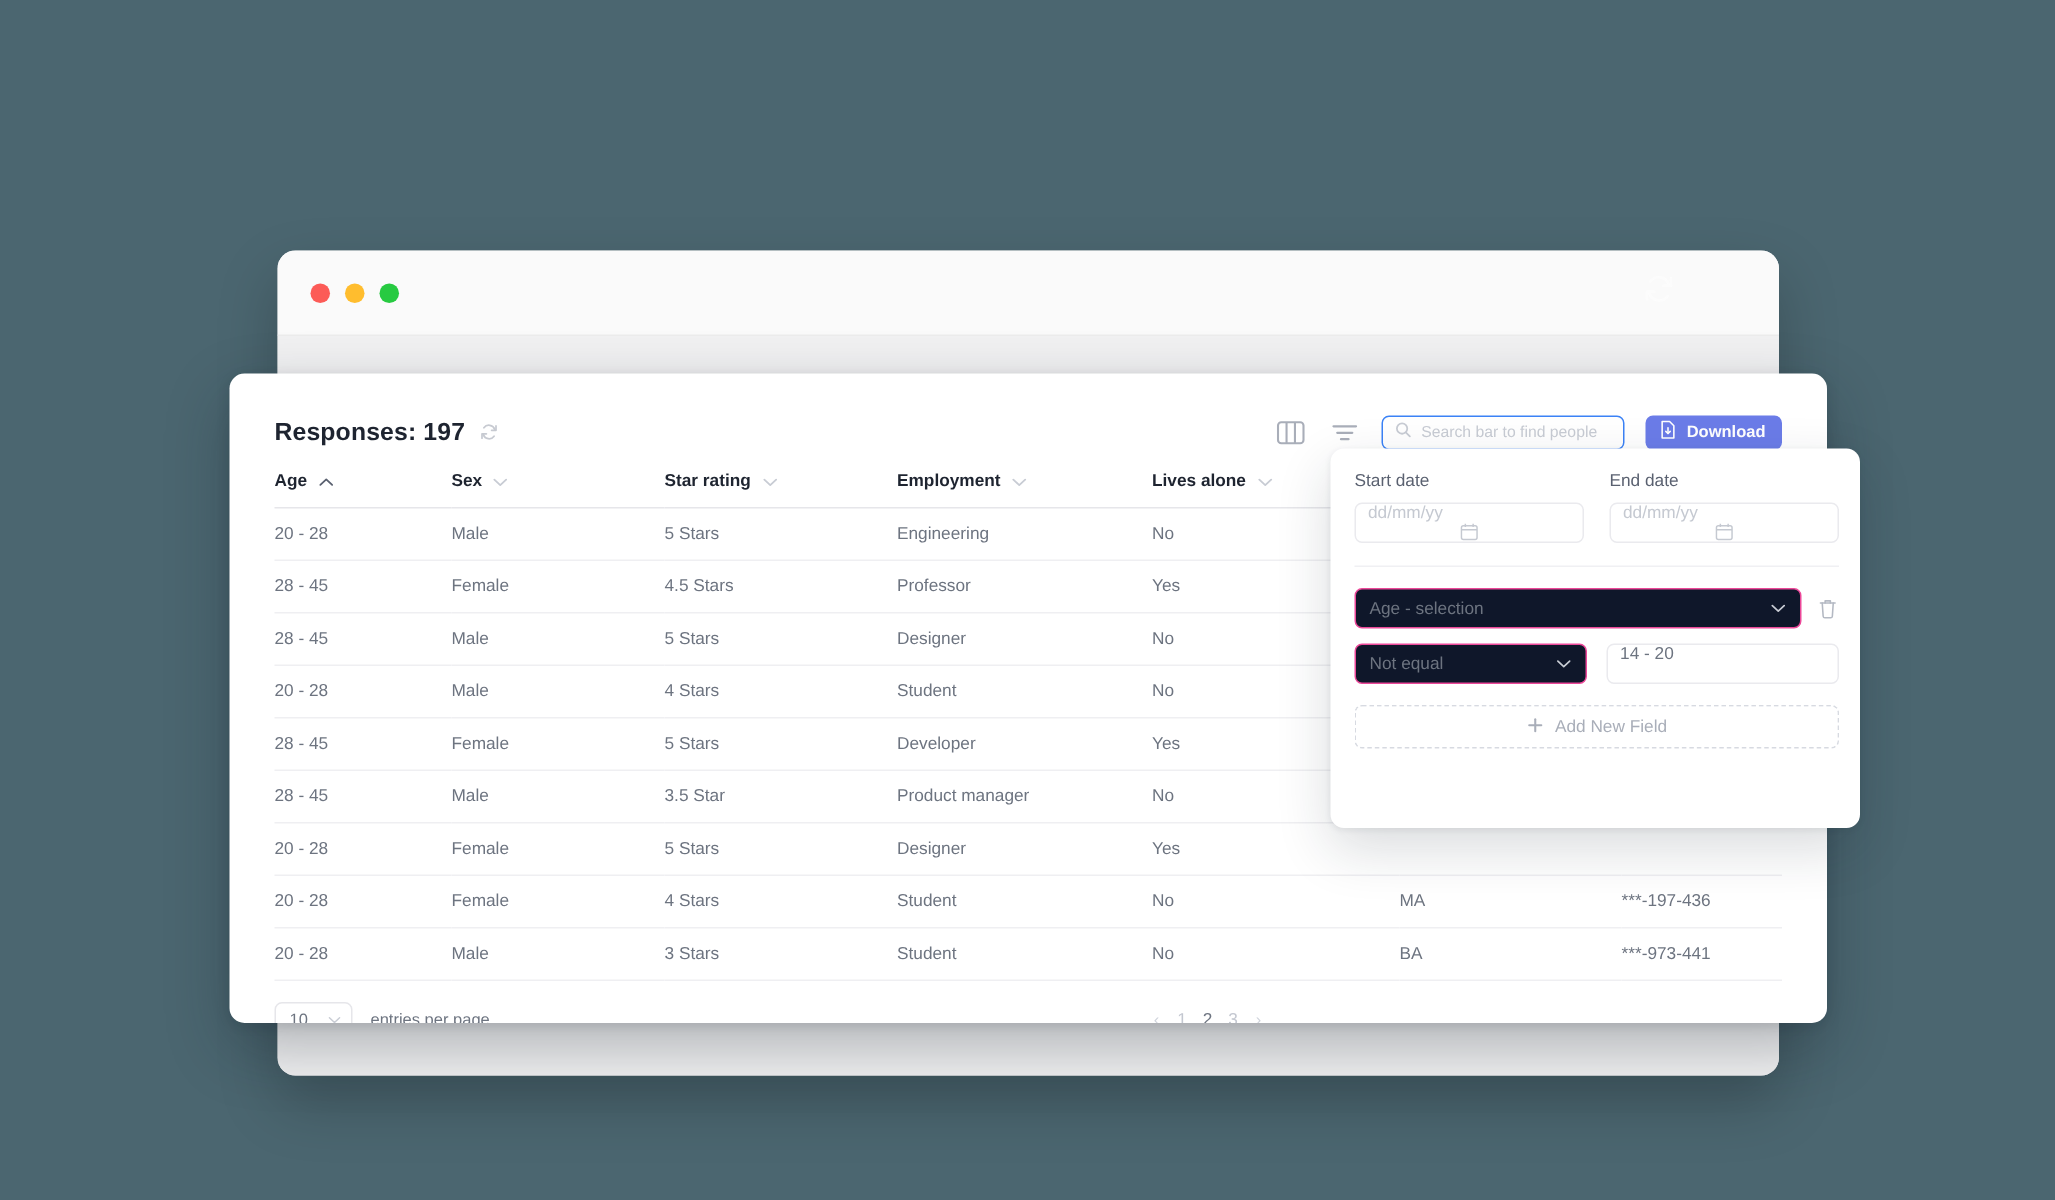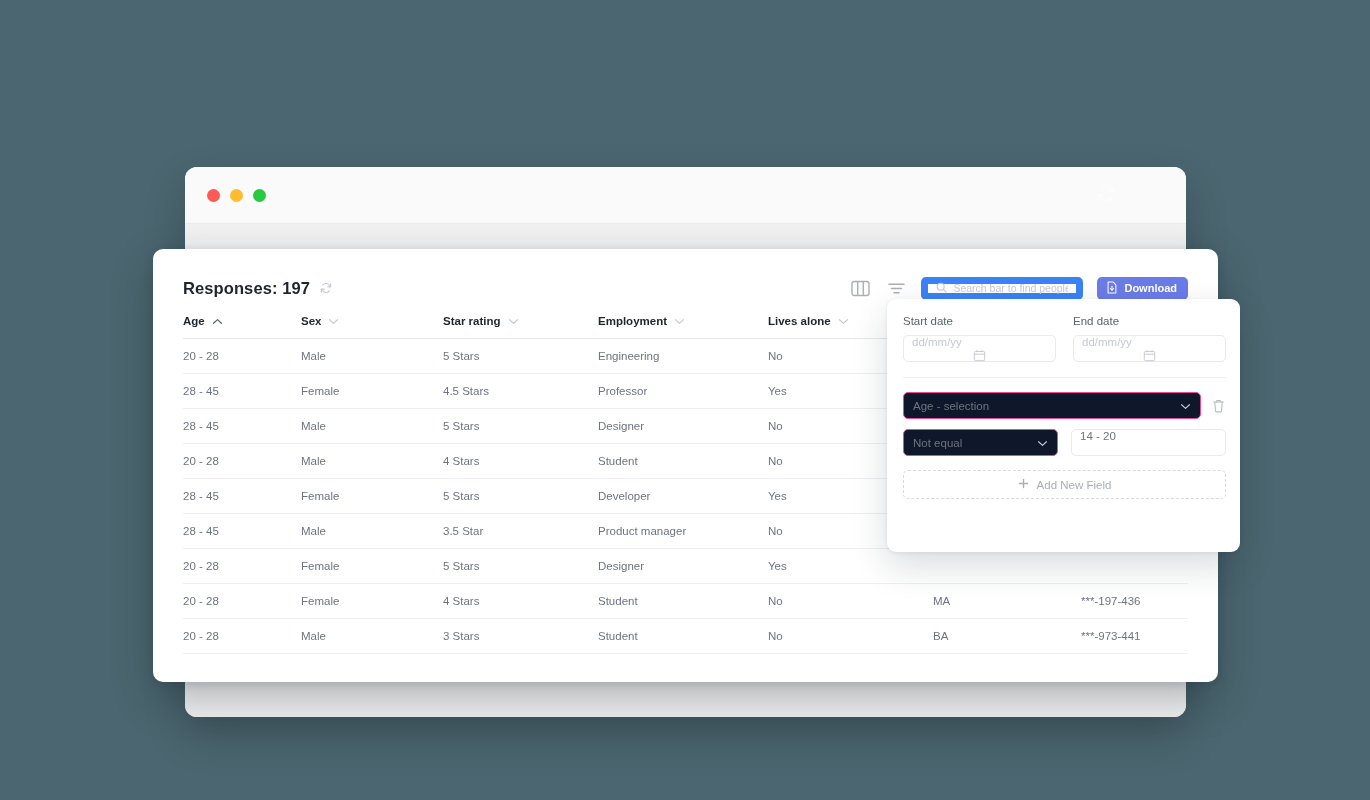--- a/index.html
+++ b/index.html
@@ -62,21 +62,21 @@
   .title-refresh { margin-left: 9px; display: flex; align-items: center; opacity: .55; }
   .header-tools {
     margin-left: auto; display: flex; align-items: center; gap: 14px;
   }
   .icon-btn {
     display: flex; align-items: center; justify-content: center;
     width: 22px; height: 22px; cursor: pointer;
   }
   .search-box {
     width: 162px; height: 23px;
-    border: 7px solid #3b82f6; border-radius: 5px;
+    border: 1px solid #3b82f6; border-radius: 5px;
     display: flex; align-items: center; gap: 6px;
     padding: 0 8px;
     background: #fff;
   }
   .search-box input {
     border: none; outline: none; background: transparent;
     font-family: "Liberation Sans", sans-serif;
     font-size: 10.5px; color: #9aa0ad; width: 100%;
   }
   .search-box input::placeholder { color: #c8ccd4; }
@@ -431,20 +431,39 @@
             <td>3 Stars</td>
             <td>Student</td>
             <td>No</td>
             <td>BA</td>
             <td>***-973-441</td>
           </tr>
         </tbody>
       </table>
     </div>
 
+    <div class="card-footer">
+      <div class="per-page-select">
+        <span>10</span>
+        <span>
+          <svg width="10" height="6" viewBox="0 0 12 8" fill="none" stroke="#c8ccd4" stroke-width="1.3" stroke-linecap="round" stroke-linejoin="round">
+              <polyline points="1.5 2 6 6.2 10.5 2"></polyline>
+            </svg>
+        </span>
+      </div>
+      <span class="per-page-label">entries per page</span>
+
+      <div class="pager">
+        <span class="pg arrow">‹</span>
+        <span class="pg">1</span>
+        <span class="pg active">2</span>
+        <span class="pg">3</span>
+        <span class="pg arrow">›</span>
+      </div>
+    </div>
   </div>
 
   <div class="popover">
     <div class="date-row">
       <div class="date-field">
         <span class="field-label">Start date</span>
         <div class="input-box">
           <input type="text" placeholder="dd/mm/yy" style="">
           <span>
             <svg width="13" height="13" viewBox="0 0 16 16" fill="none" stroke="#c5c9d1" stroke-width="1.2">

